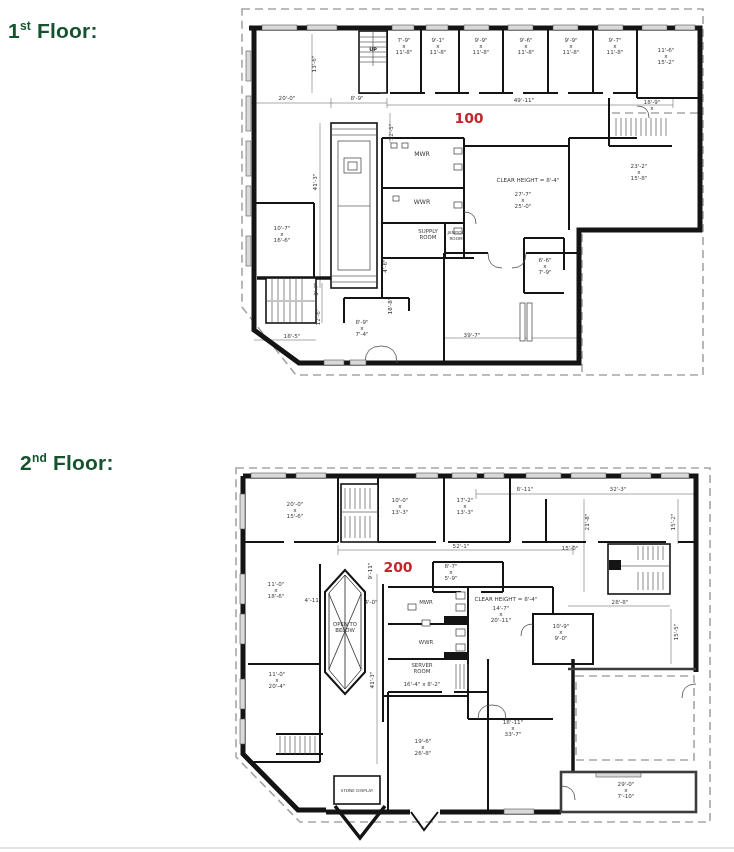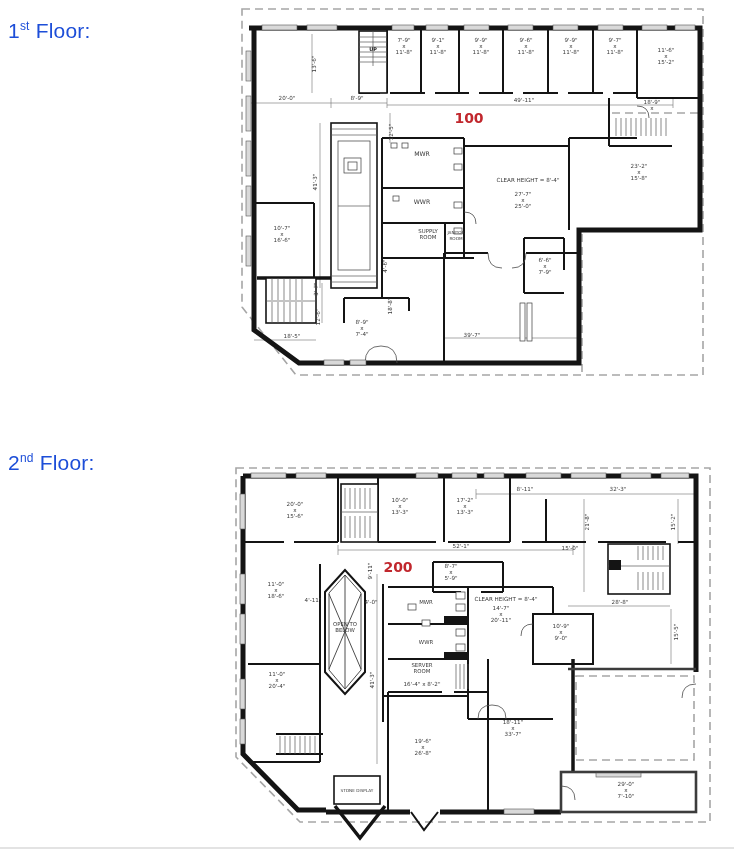--- a/index.html
+++ b/index.html
@@ -1,21 +1,21 @@
 <!DOCTYPE html>
 <html><head>
 <meta charset="utf-8">
 <style>
   html,body{margin:0;padding:0;background:#ffffff;}
   body{width:734px;height:852px;position:relative;overflow:hidden;
        font-family:"Liberation Sans",sans-serif;}
-  .floor-title{position:absolute;left:8px;font-size:21px;font-weight:normal;
-       color:#1d4ed8;letter-spacing:.2px;}
+  .floor-title{position:absolute;left:8px;font-size:21px;font-weight:bold;
+       color:#14532d;letter-spacing:.2px;}
   .floor-title sup{font-size:12px;}
-  #title1{top:2px;} #title2{top:434px;}
+  #title1{top:2px;} #title2{top:434px;margin-left:12px;}
   .plan{position:absolute;}
   #plan1{left:232px;top:6px;}
   #plan2{left:226px;top:464px;}
   svg{display:block;}
   .dashl{stroke:#a6a6a6;stroke-width:1.6;fill:none;stroke-dasharray:8 5;}
   .w5{stroke:#141414;stroke-width:5;fill:none;}
   .w4{stroke:#141414;stroke-width:3.5;fill:none;}
   .w3{stroke:#3c3c3c;stroke-width:2.6;fill:none;}
   .w2{stroke:#141414;stroke-width:2;fill:none;}
   .w2f{stroke:#141414;stroke-width:1.6;fill:#ffffff;}

